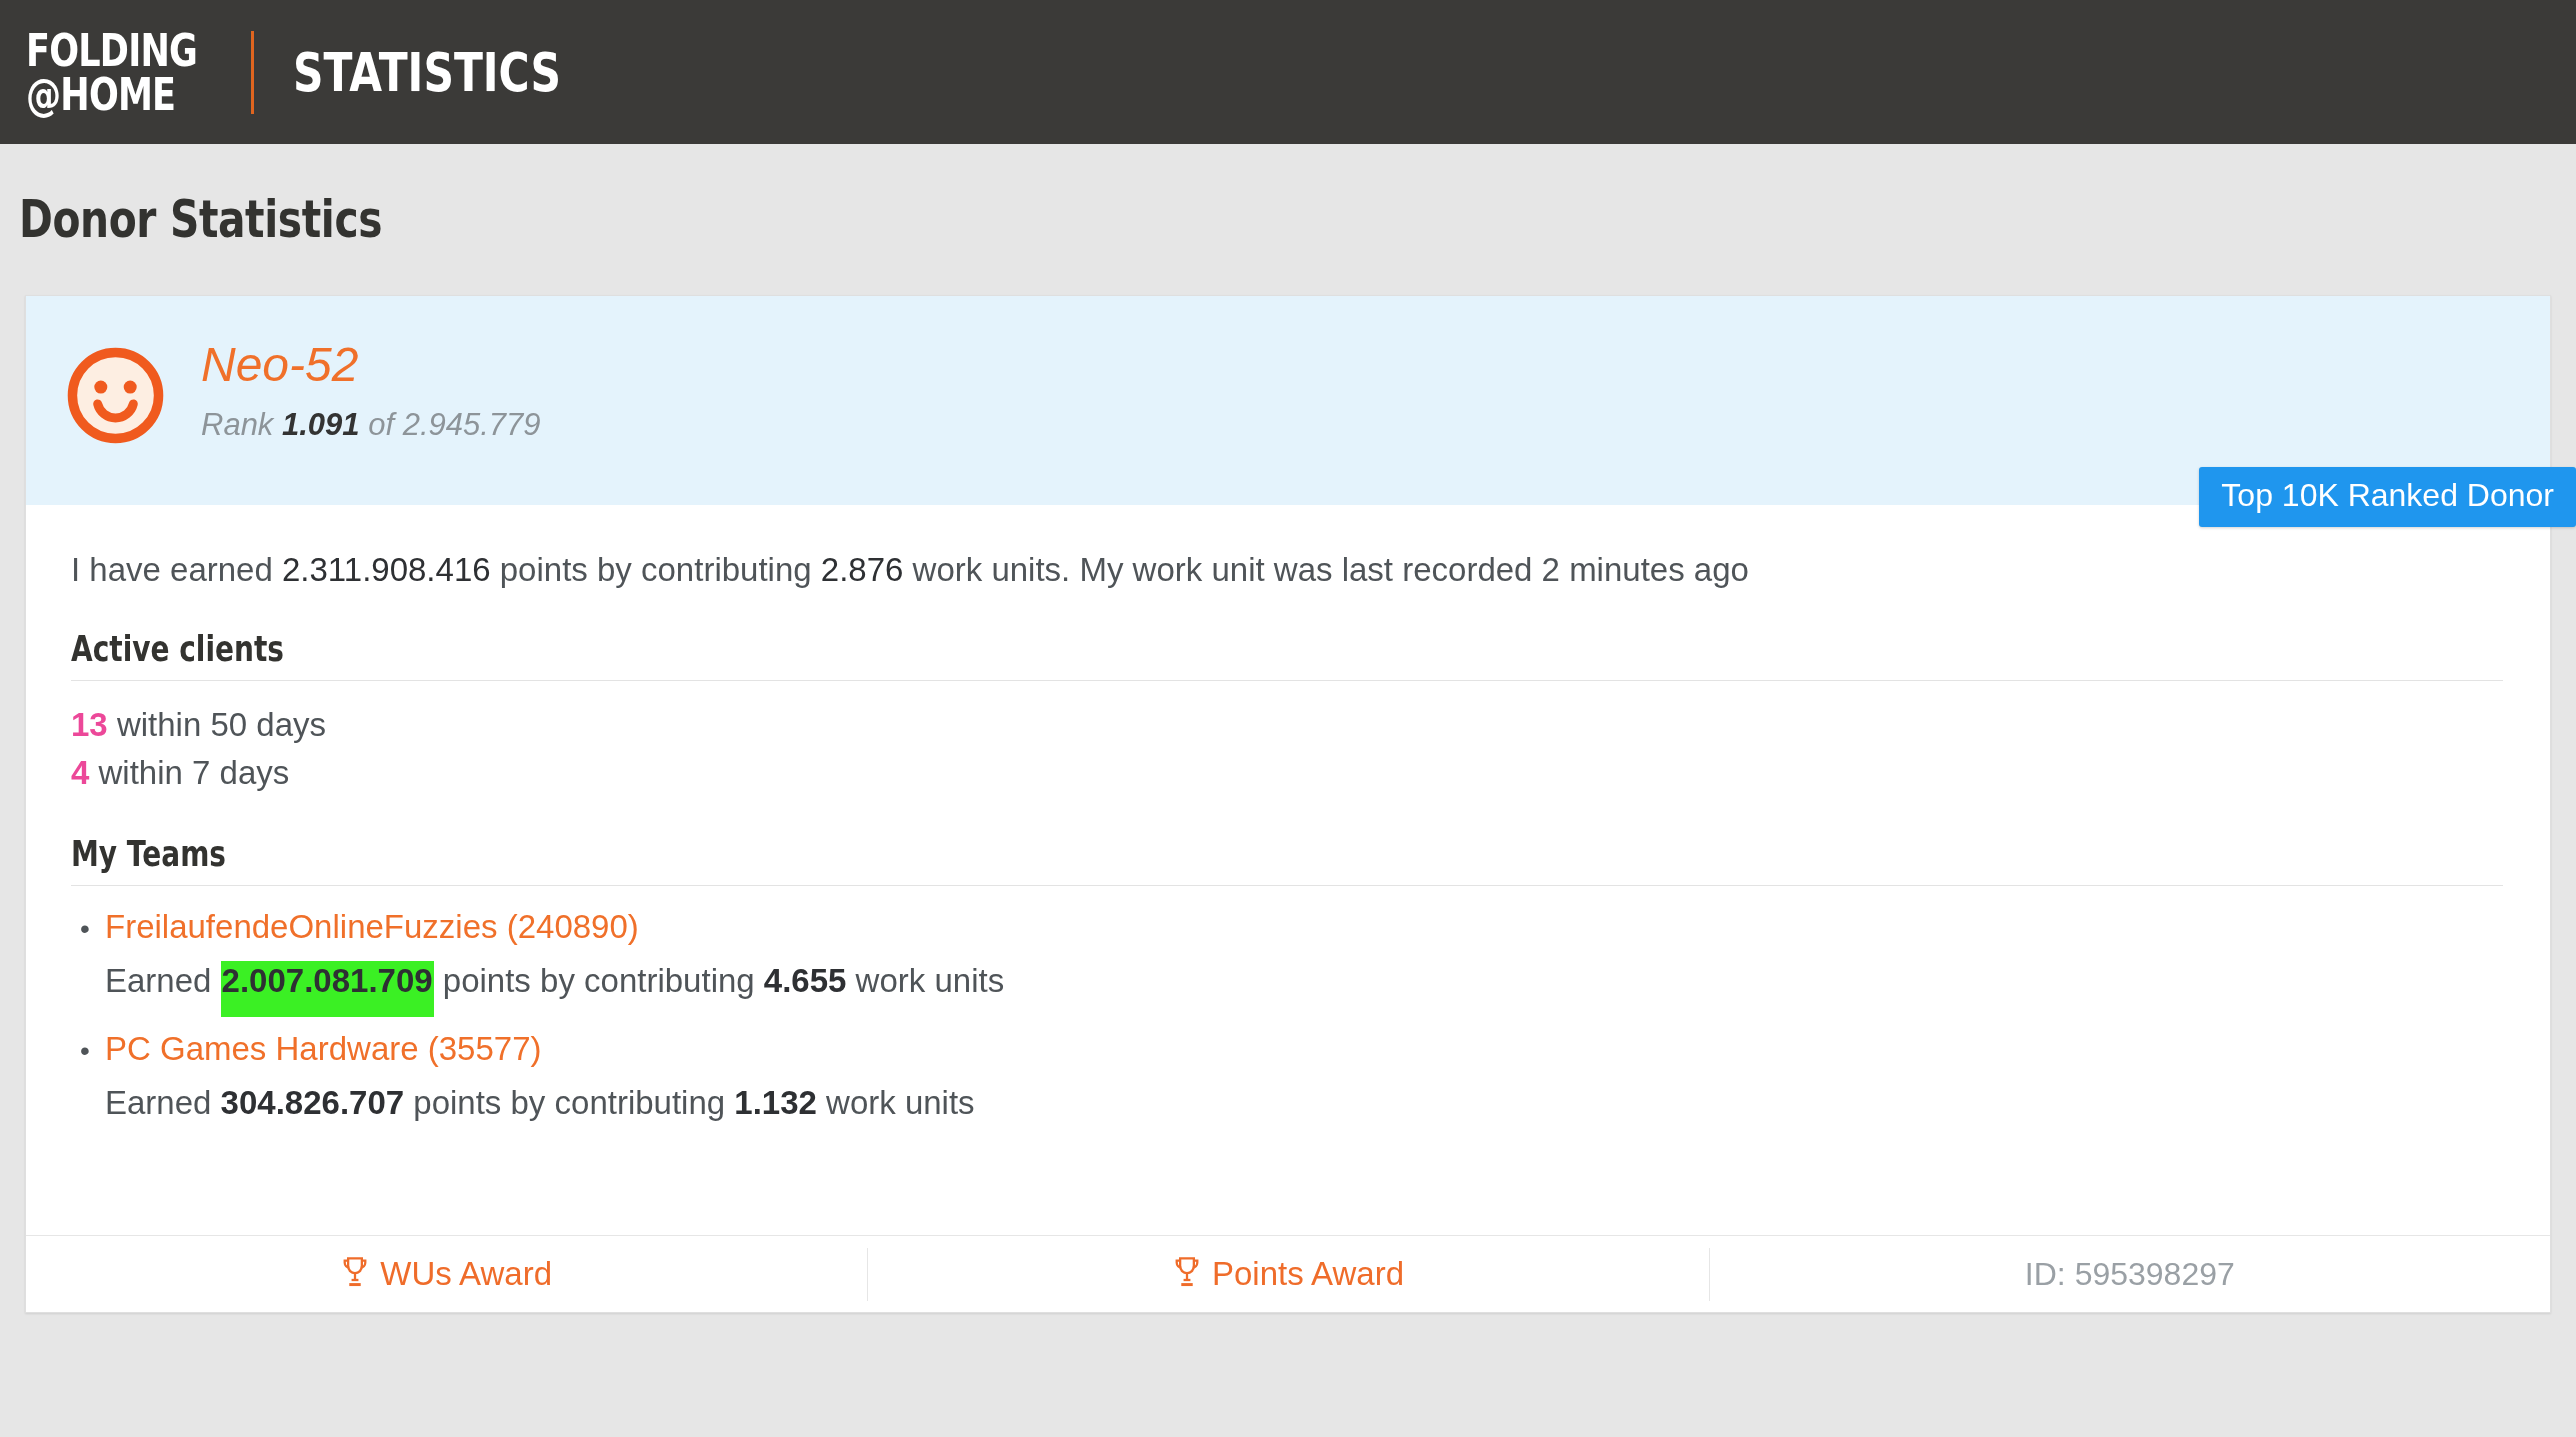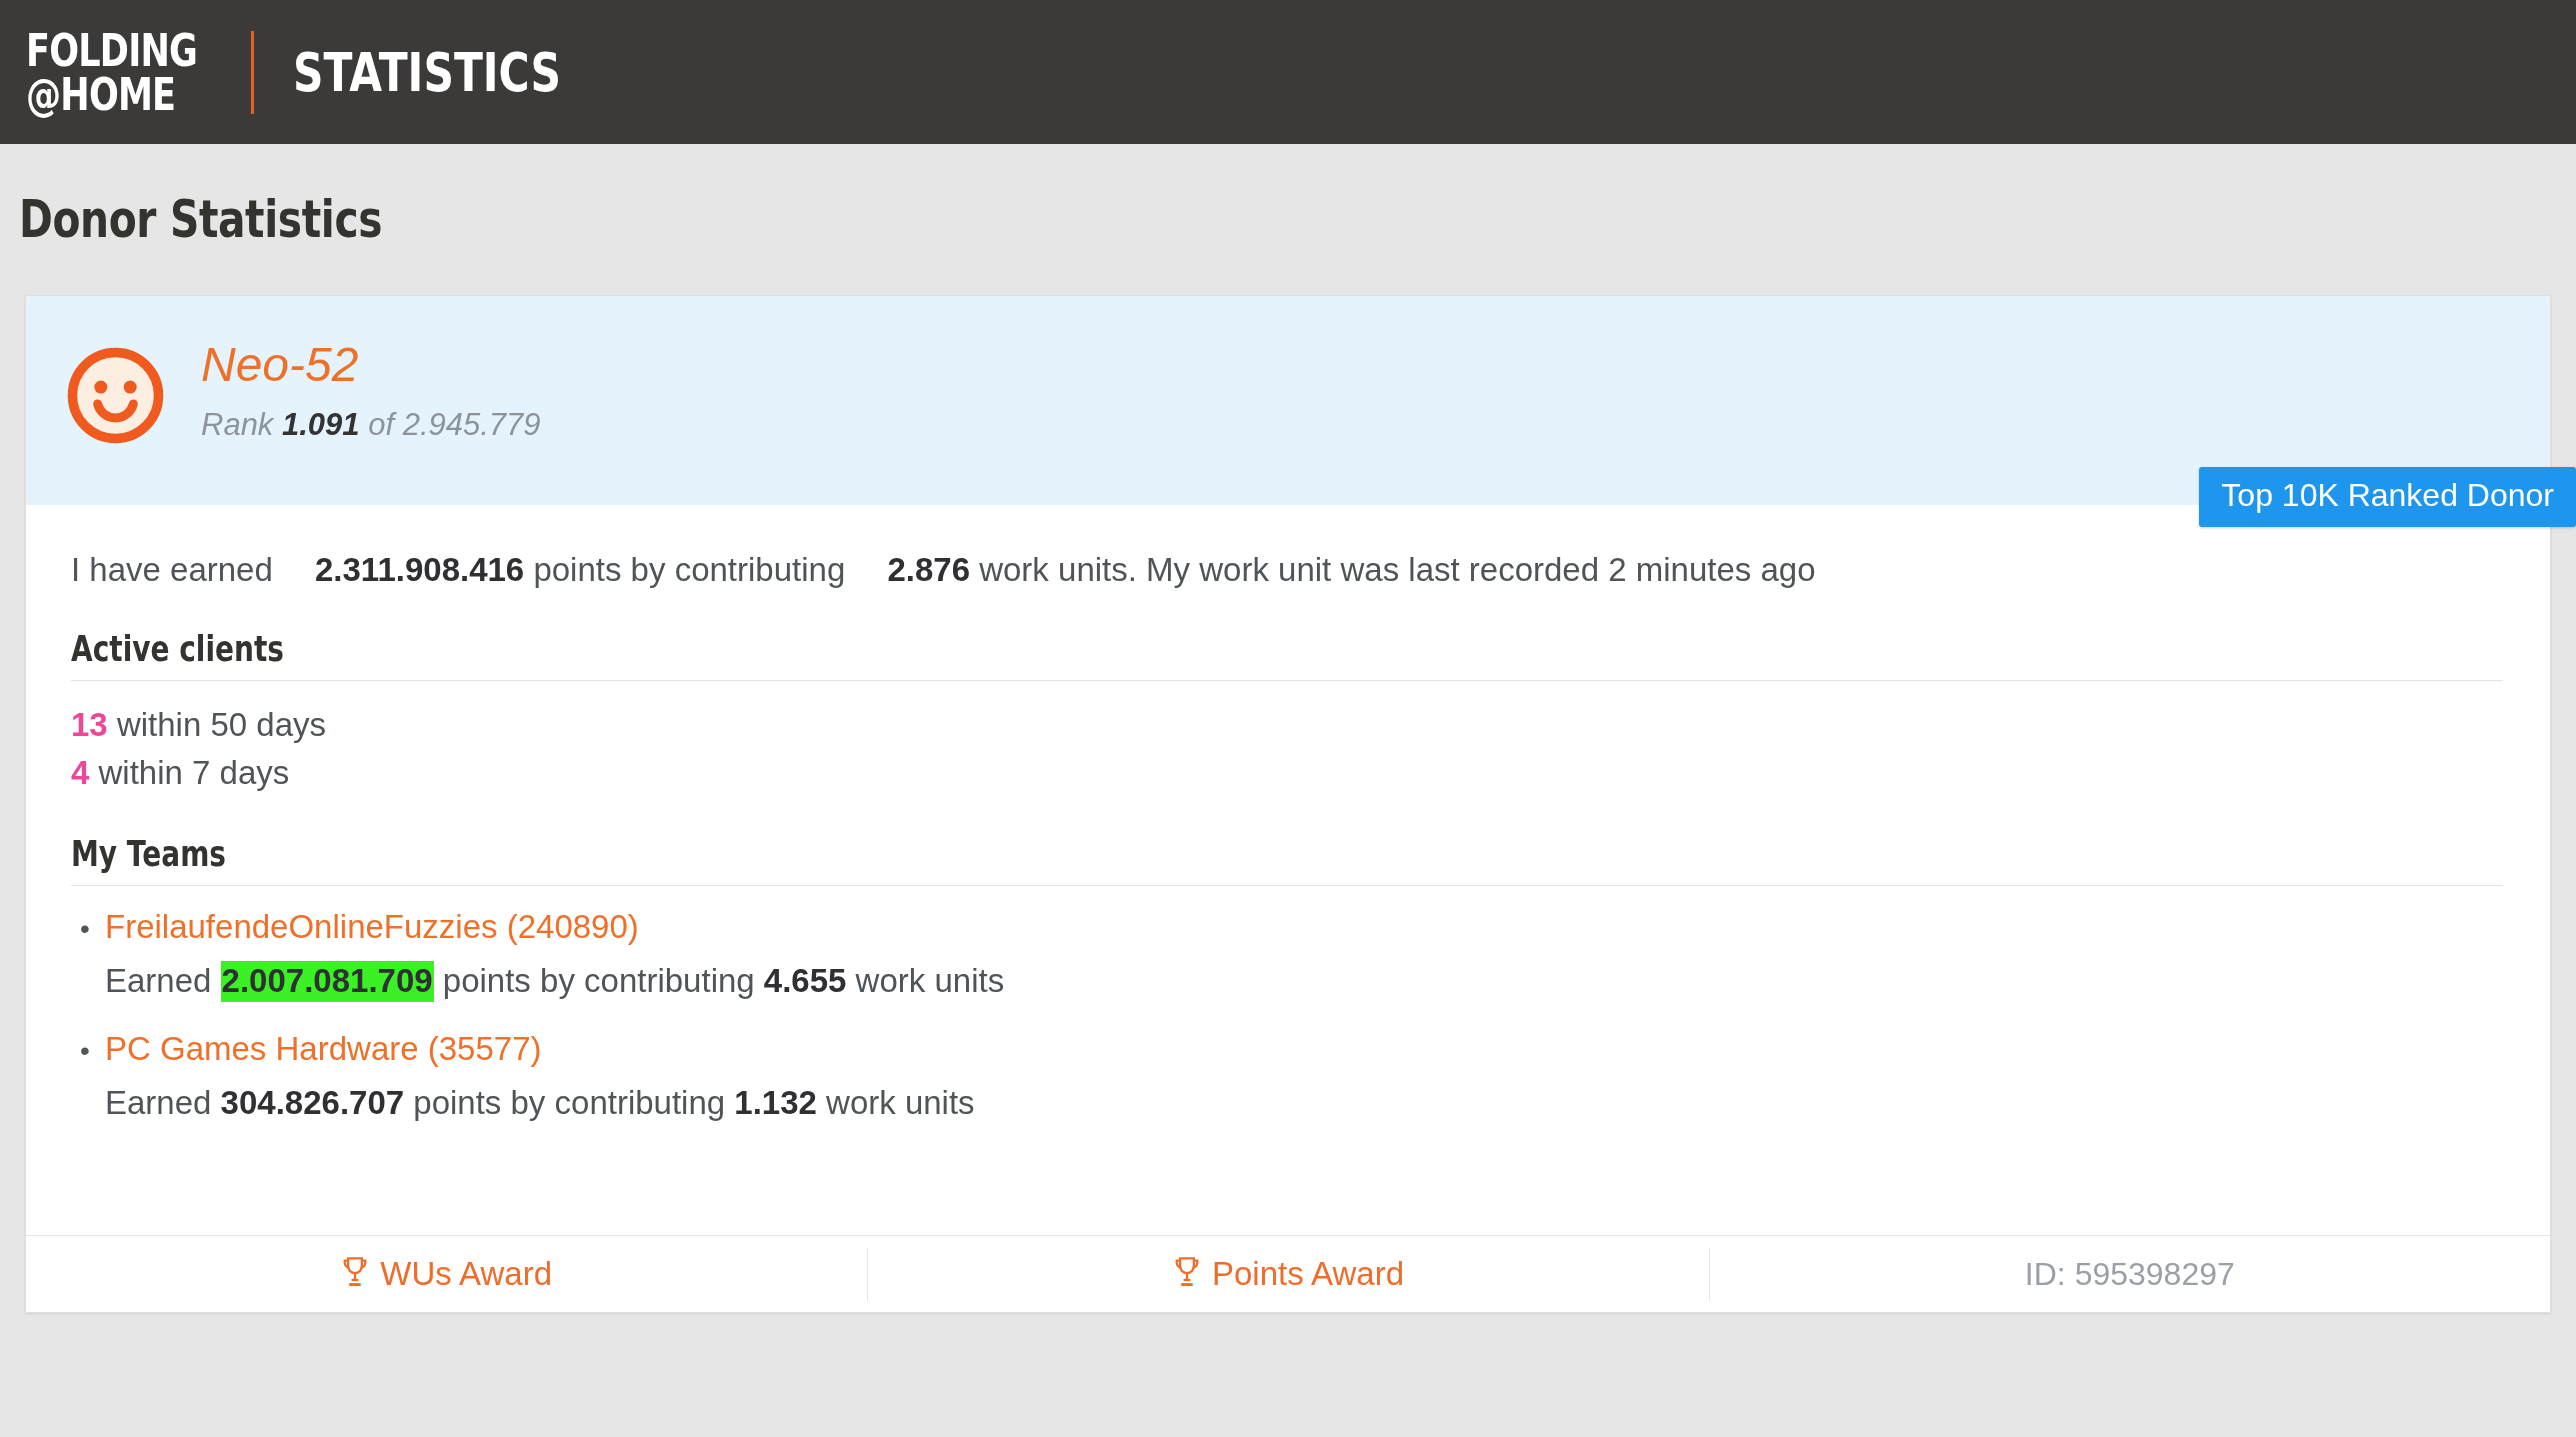--- a/index.html
+++ b/index.html
@@ -181,21 +181,21 @@
     padding: 43px 45px 0 45px;
     min-height: 730px;
   }
 
   .summary-line {
     font-size: 33px;
     color: #4f5458;
     font-weight: 400;
     line-height: 1.35;
   }
-  .summary-line b { color: #2e3033; font-weight: bold; margin-left: 33px; }
+  .summary-line b { color: #2e3033; font-weight: normal; }
 
   .section {
     margin-top: 36px;
   }
 
   .section-heading {
     color: #333330;
     font-family: "DejaVu Sans", sans-serif;
     font-weight: bold;
     font-size: 35px;
@@ -255,21 +255,21 @@
     padding-left: 34px;
     font-size: 33px;
     color: #4f5458;
   }
   .team-earned b { color: #2e3033; font-weight: bold; }
 
   .hl {
     background: #3bf024;
     color: #2e3033;
     font-weight: bold;
-    padding: 1px 1px 3px 1px;
+    padding: 1px 1px 18px 1px;
   }
 
   
   .card-footer {
     border-top: 1px solid #e6e6e6;
     display: flex;
     height: 77px;
     align-items: center;
   }
 

